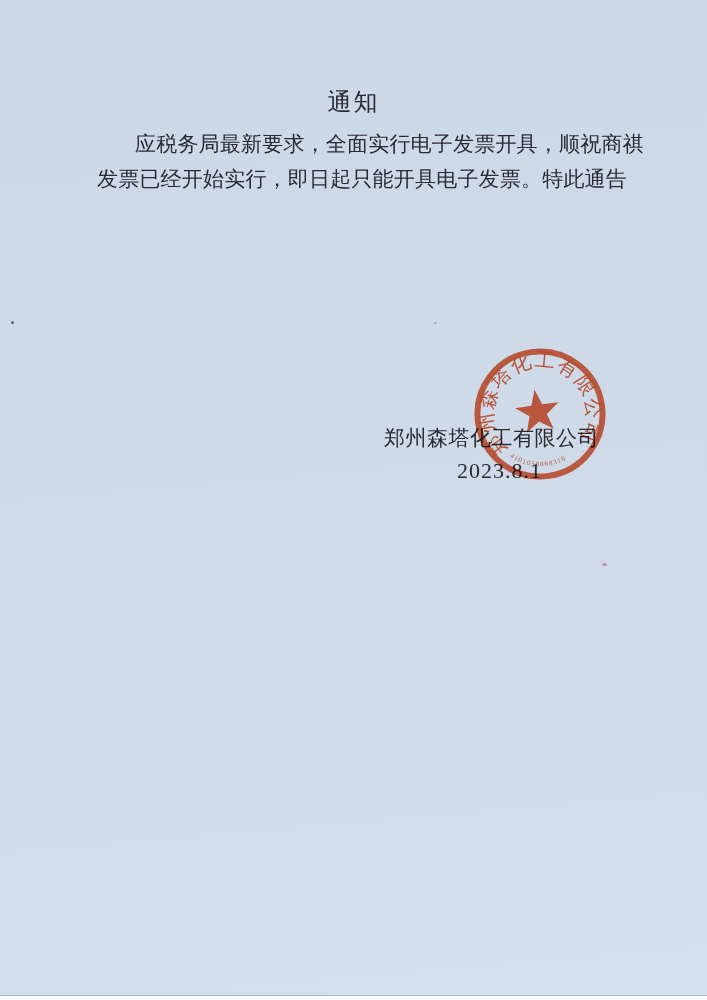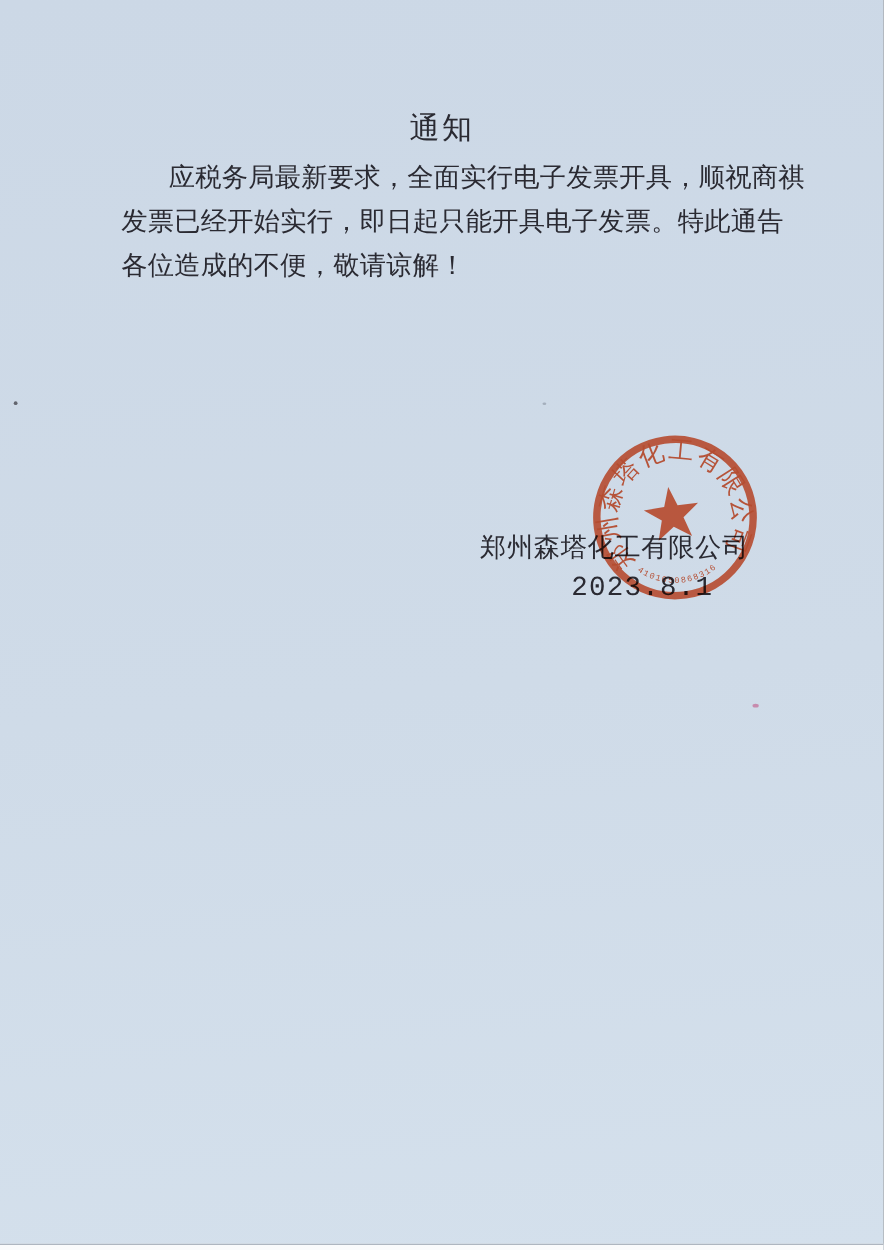--- a/index.html
+++ b/index.html
@@ -1,19 +1,19 @@
 <!DOCTYPE html>
 <html><head>
 <meta charset="utf-8">
 <style>
   html,body { margin:0; padding:0; background:#888; }
   .sheet {
     position:relative; width:707px; height:1000px; margin:0 auto;
     background:linear-gradient(175deg,#ccd8e6 0%,#cfdbe8 55%,#d4e0ec 100%);
-    font-family:Liberation Mono, monospace;
+    font-family:Liberation Serif, serif;
     color:#2a2a32; overflow:hidden;
   }
   .title {
     position:absolute; top:86px; left:0; width:707px;
     text-align:center; font-size:24px; letter-spacing:2px;
   }
   .body-text {
     position:absolute; left:97px; top:127px; width:520px;
     font-size:21px; line-height:35px; letter-spacing:0.2px;
   }
@@ -38,21 +38,20 @@
 </head>
 <body>
 
 <div class="sheet">
 
   <div class="title">通知</div>
 
   <div class="body-text">
     <div class="line first">应税务局最新要求，全面实行电子发票开具，顺祝商祺</div>
     <div class="line">发票已经开始实行，即日起只能开具电子发票。特此通告</div>
-    <div class="line">各位造成的不便，敬请谅解！</div>
   </div>
 
 
   <div class="company">郑州森塔化工有限公司</div>
 
   <div class="date">2023.8.1</div>
 
   <svg class="seal" viewBox="-77 -77 154 154">
     <g transform="rotate(-8)">
       <circle r="62.5" fill="none" stroke="#e0502a" stroke-width="6" opacity="0.93"></circle>

